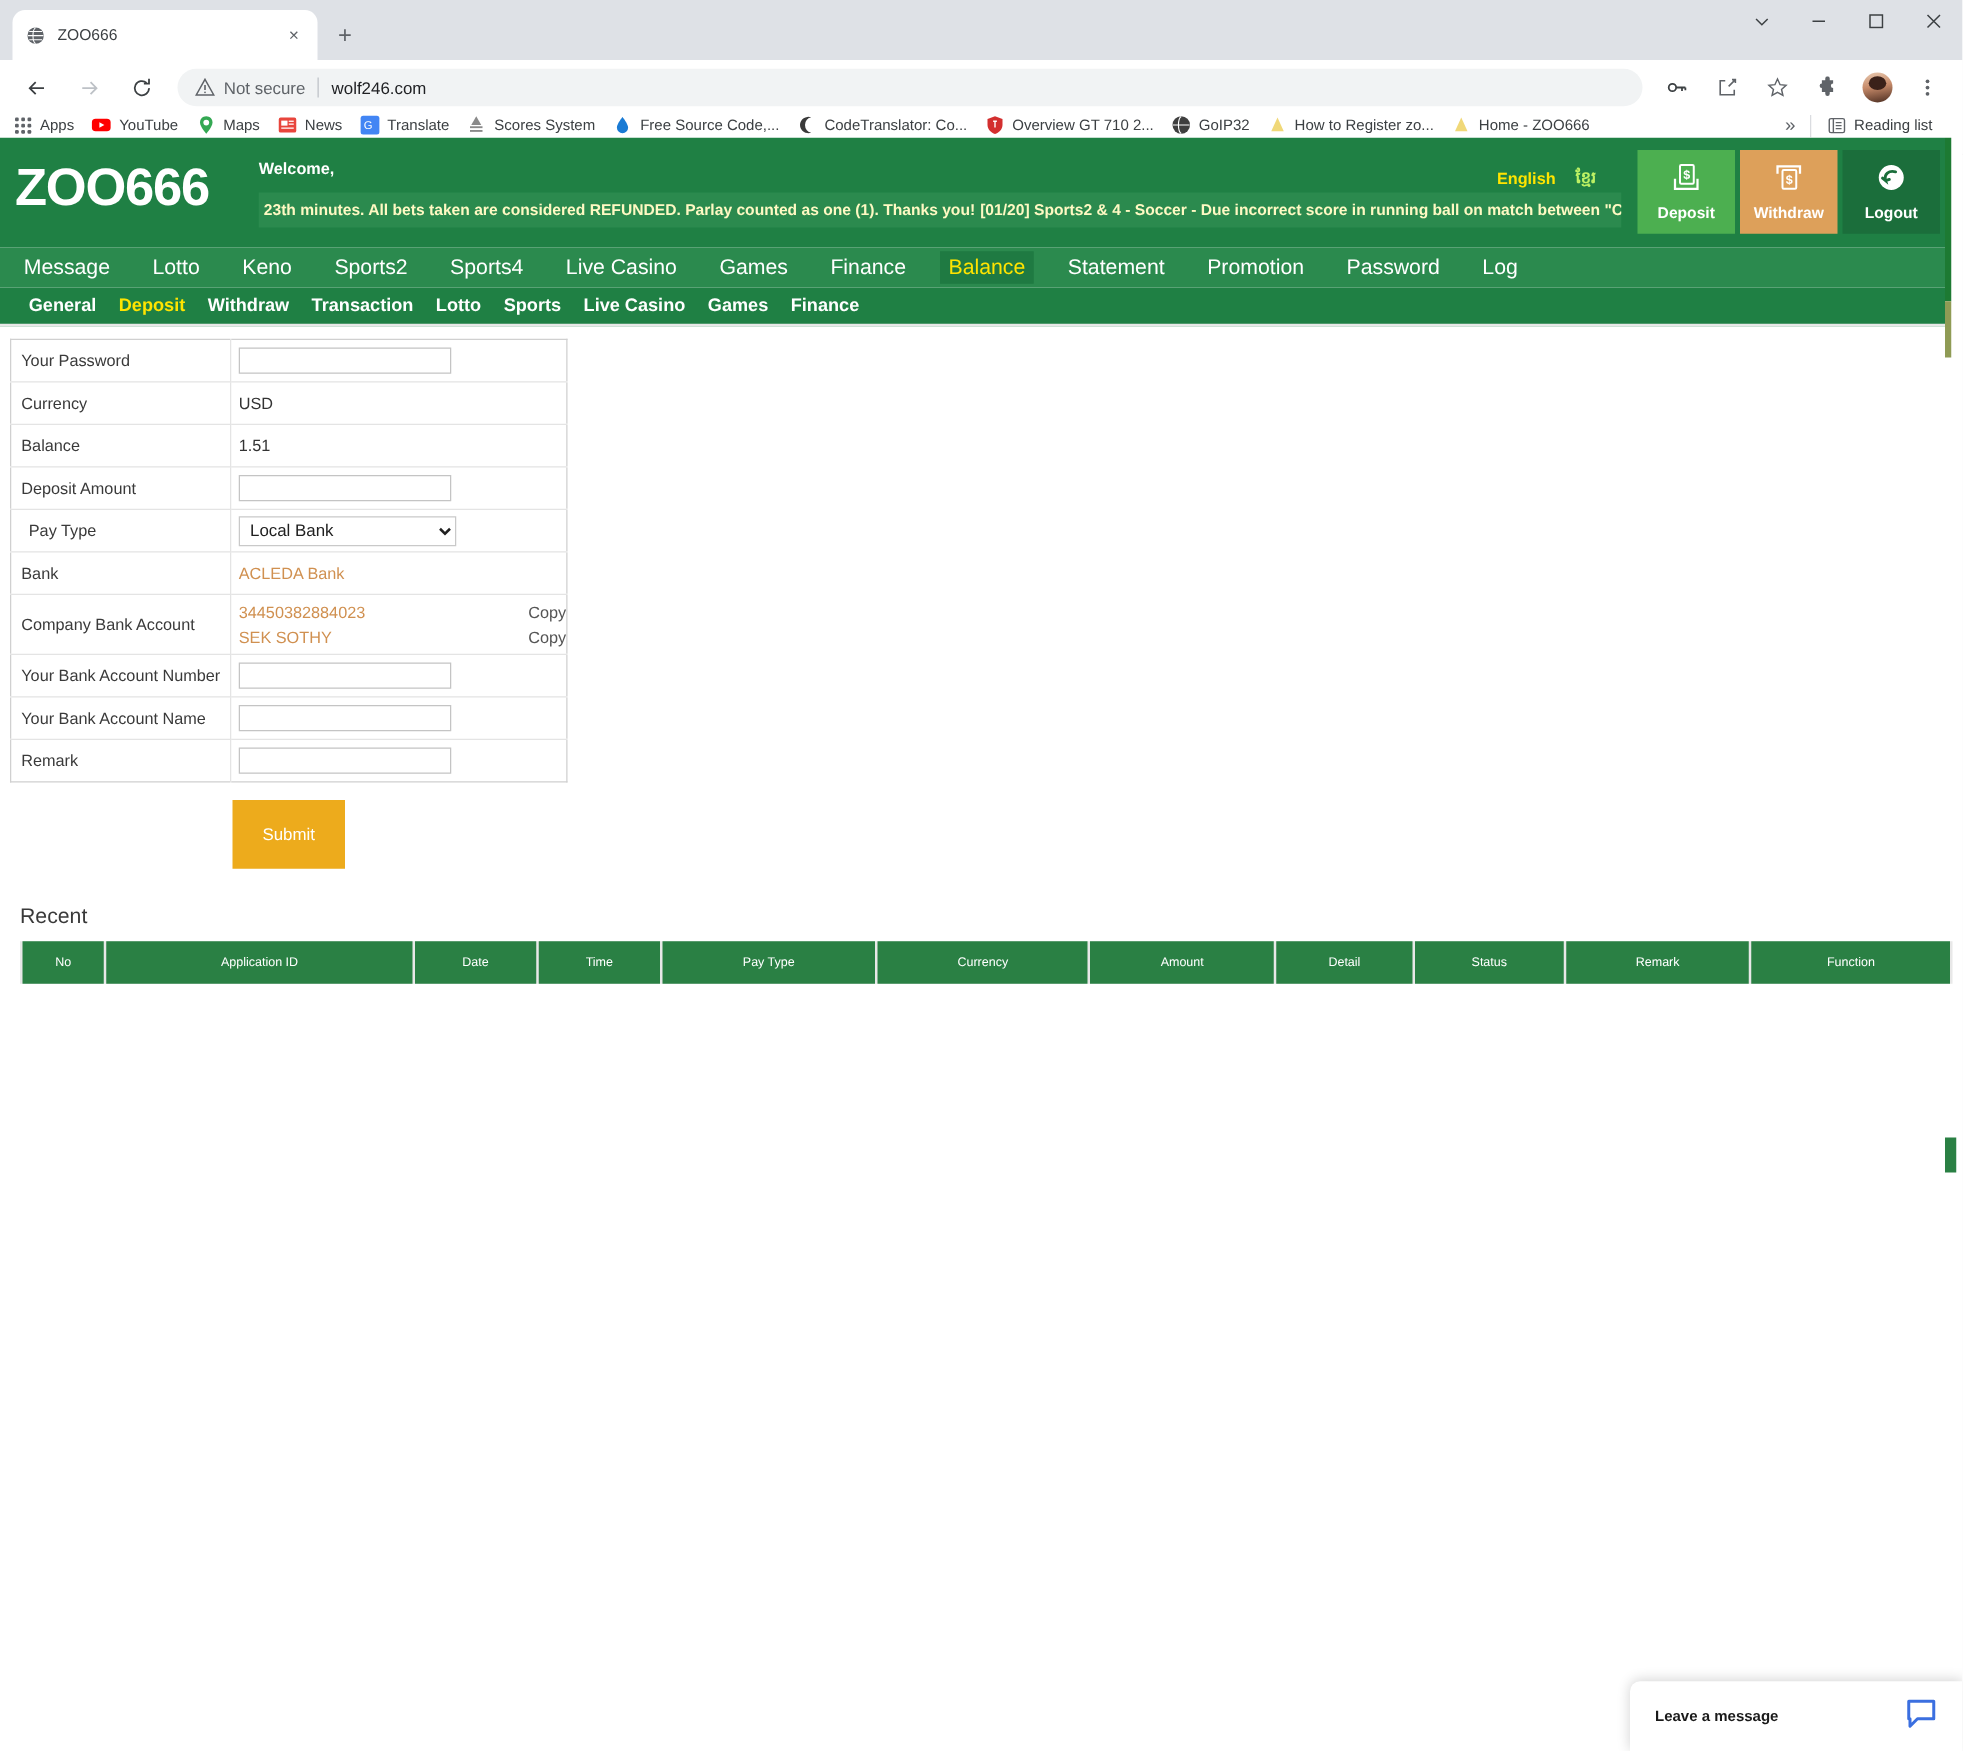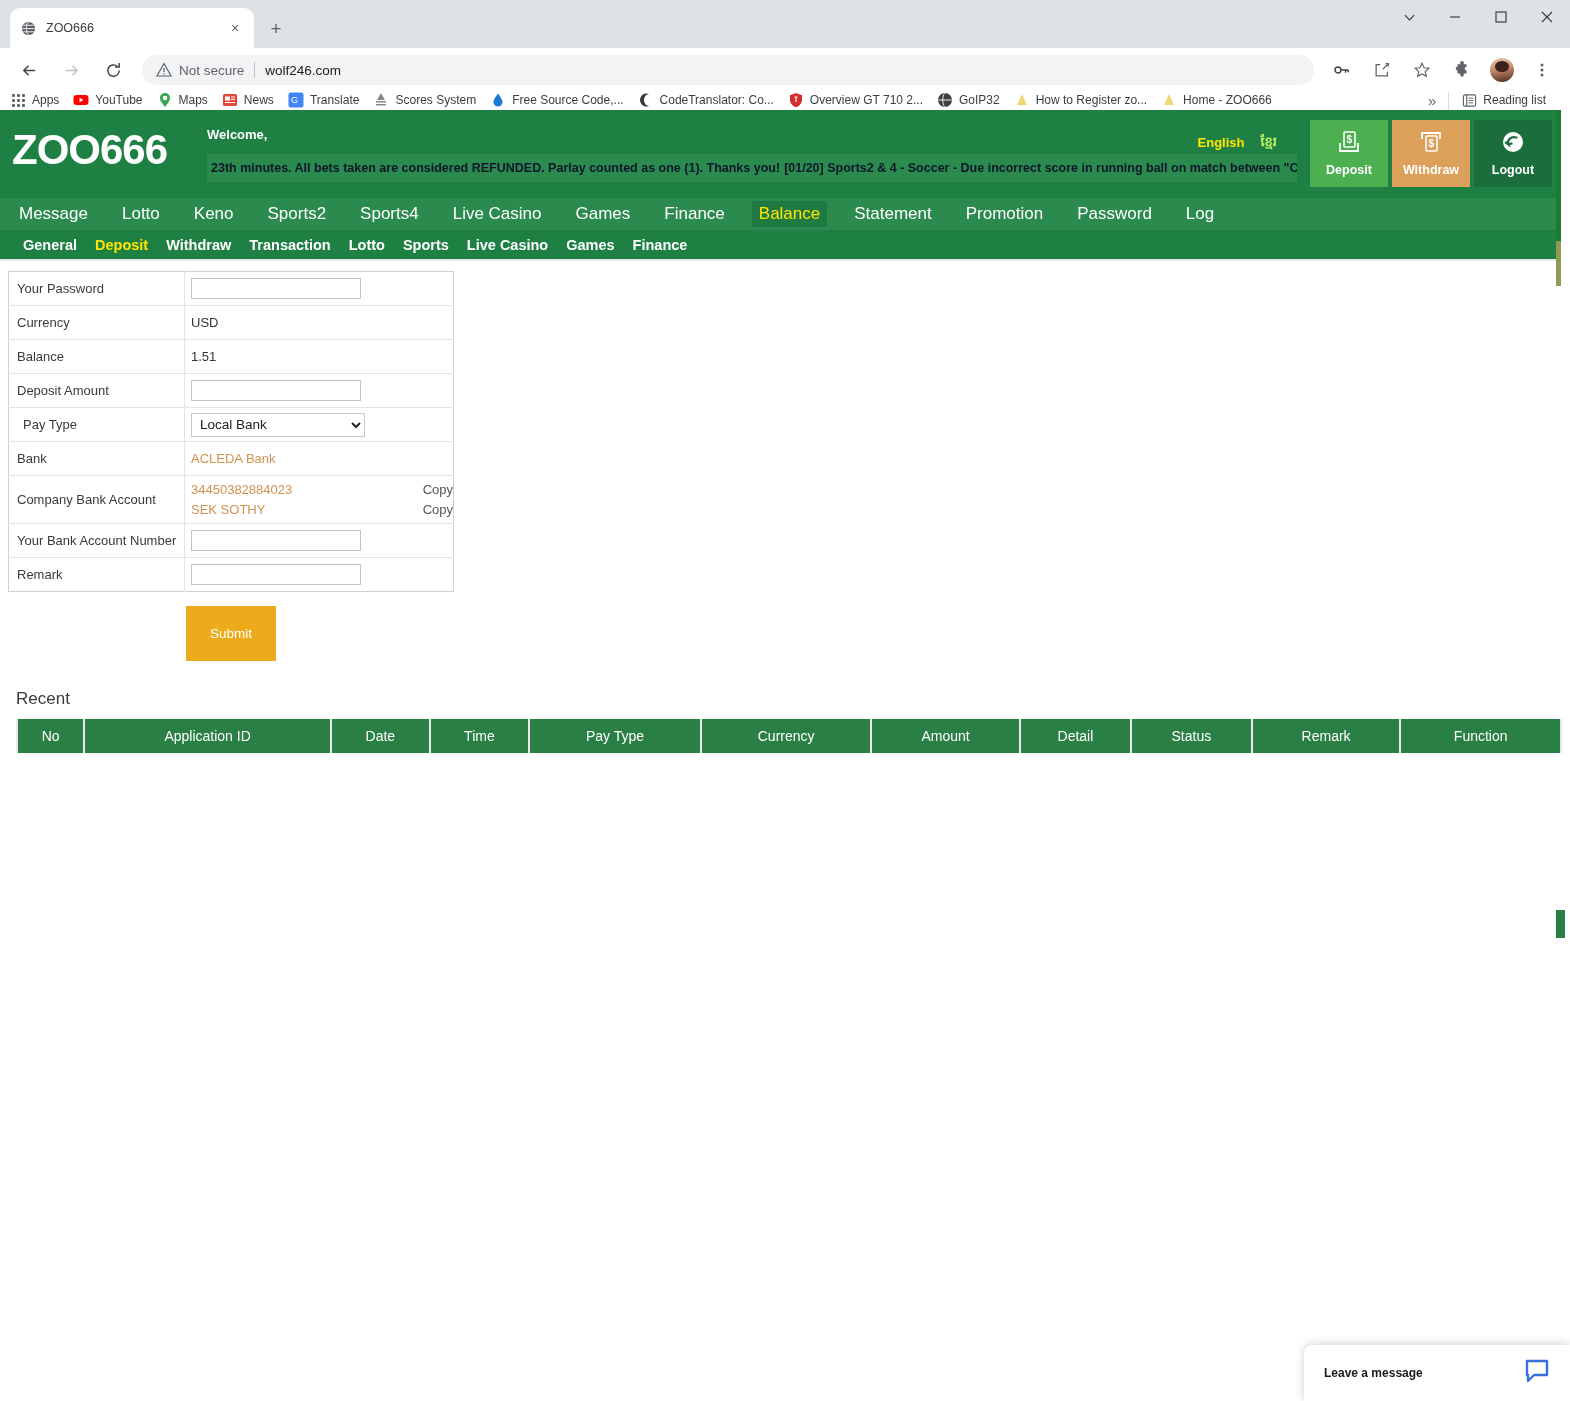--- a/index.html
+++ b/index.html
@@ -131,21 +131,21 @@
   }
   .welcome {
     position: absolute; left: 207px; top: 17px;
     font-size: 13px; color: #ffffff; font-weight: bold;
   }
   .marquee-row {
     position: absolute; left: 207px; top: 44px; width: 1090px; height: 28px;
     background: #2b8a4e; overflow: hidden; display:flex; align-items:center;
   }
   .marquee-txt {
-    font-size: 12.5px; color: #0f172a; font-weight: bold; white-space: nowrap;
+    font-size: 12.5px; color: #fef9c3; font-weight: bold; white-space: nowrap;
     padding-left: 4px;
   }
   .marq-gap { display:inline-block; width: 18px; }
   .lang {
     position: absolute; right: 279px; top: 23px;
     display: flex; align-items: center;
   }
   .lang-en { font-size: 13px; font-weight: bold; color: #ffe400; margin-right: 16px; }
   .lang-km { font-size: 13px; font-weight: bold; color: #bef264; }
 
@@ -223,21 +223,21 @@
 
   .recent-title {
     margin: 28px 0 10px 8px; font-size: 17px; color: #3a3a3a;
   }
   .recent-table {
     width: 1546px; margin-left: 8px; border-collapse: separate; border-spacing: 2px 0;
     background: #e8e8e8;
   }
   .recent-table th {
     background: #2a8044; color: #ffffff; font-weight: normal;
-    font-size: 14px; height: 34px; border: none;
+    font-size: 10px; height: 34px; border: none;
   }
 
   .chat-widget {
     position: absolute; right: 0px; bottom: 0px;
     width: 266px; height: 56px; background: #ffffff;
     border-radius: 8px 0 0 0;
     box-shadow: 0 -1px 10px rgba(0,0,0,0.18);
     display: flex; align-items: center; padding: 0 20px;
   }
   .chat-text { flex: 1; font-size: 12px; color: #1a1a1a; font-weight: bold; }
@@ -614,20 +614,26 @@
               </div>
             </td>
           </tr>
           <tr>
             <td class="lbl-cell">Your Bank Account Number</td>
             <td class="val-cell">
               <input class="txtinput" type="text" value="" style="">
             </td>
           </tr>
           <tr>
+            <td class="lbl-cell">Your Bank Account Name</td>
+            <td class="val-cell">
+              <input class="txtinput" type="text" value="" style="">
+            </td>
+          </tr>
+          <tr>
             <td class="lbl-cell">Remark</td>
             <td class="val-cell">
               <input class="txtinput" type="text" value="" style="">
             </td>
           </tr>
         </tbody>
           </table>
 
         <div class="submit-wrap">
           <button class="submit-btn">Submit</button>

